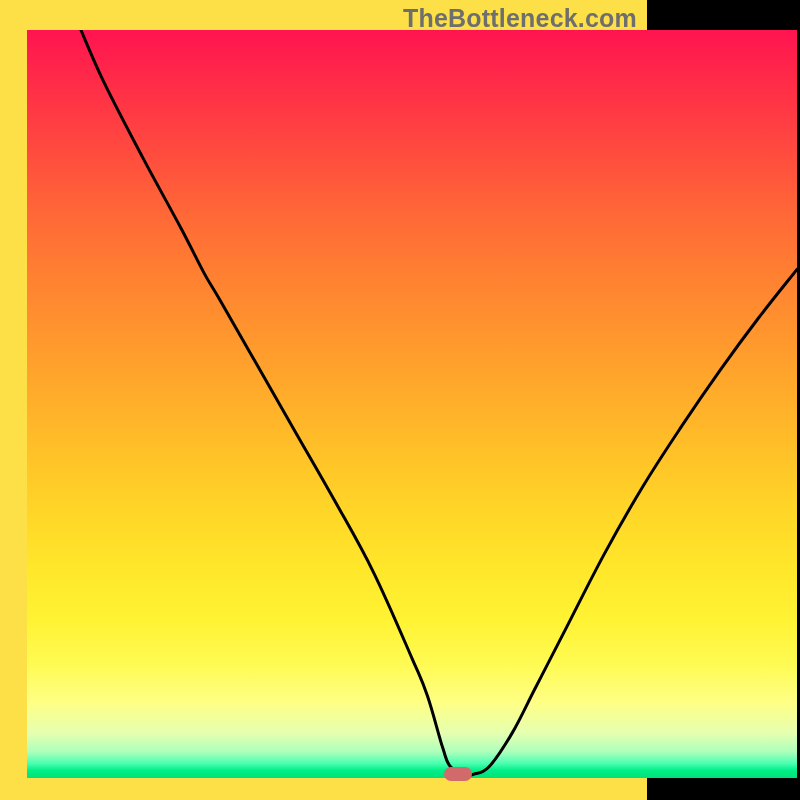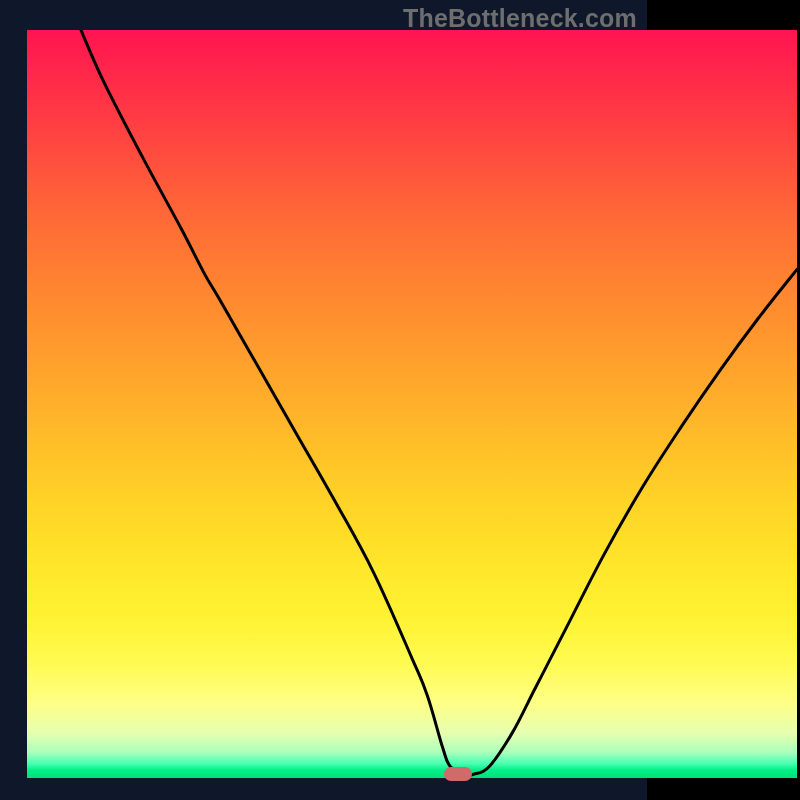--- a/index.html
+++ b/index.html
@@ -8,21 +8,21 @@
     width: 800px;
     height: 800px;
     background: #000;
     overflow: hidden;
     font-family: Arial, Helvetica, sans-serif;
   }
   .frame {
     position: relative;
     width: 647px;
     height: 800px;
-    background: #0f172a;
+    background: #fde047;
   }
   .watermark {
     position: absolute;
     top: 4px;
     right: 10px;
     color: #6e6e6e;
     font-size: 25px;
     font-weight: 600;
     letter-spacing: 0.2px;
     user-select: none;

